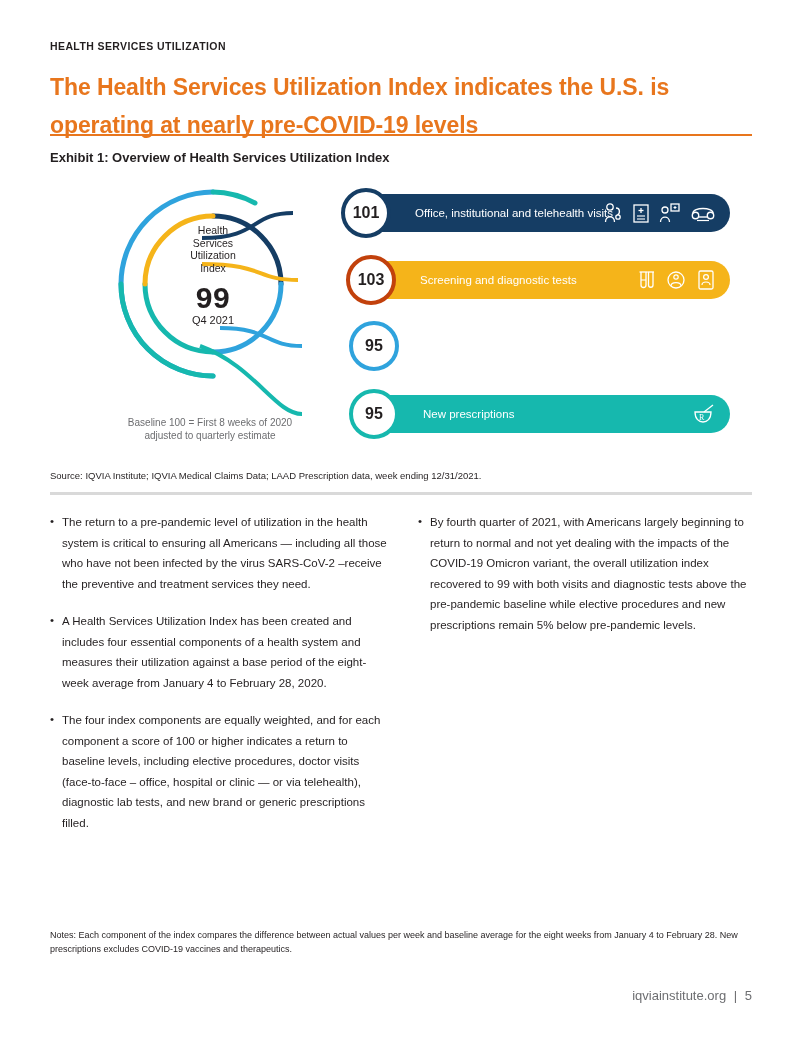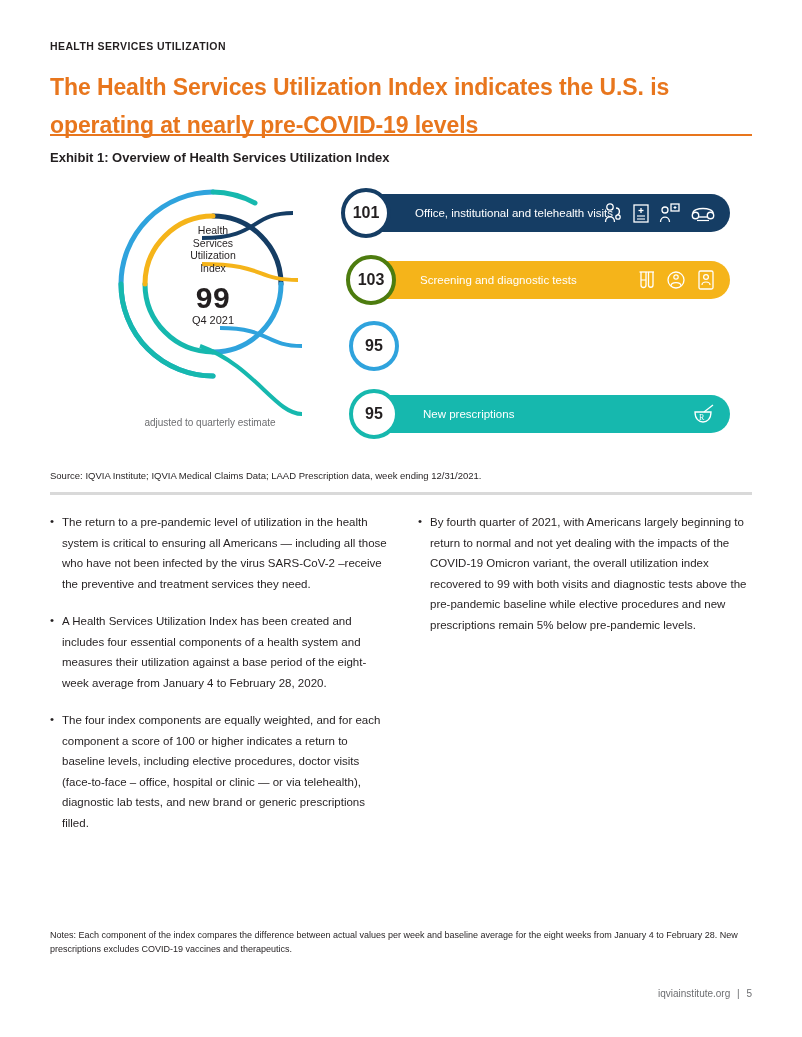--- a/index.html
+++ b/index.html
@@ -202,21 +202,21 @@
     font-size: 9px;
     line-height: 14px;
     color: #231f20;
   }
   .footer {
     position: absolute;
     top: 988px;
     left: 0;
     width: 702px;
     text-align: right;
-    font-size: 10px;
+    font-size: 13px;
     color: #6d6e71;
   }
   .footer .sep { color: #6d6e71; margin: 0 4px; }
 </style>
 </head>
 <body>
 
 <div class="page">
   <div class="content">
 
@@ -247,20 +247,21 @@
       <div class="donut-label">
         <div>Health</div>
         <div>Services</div>
         <div>Utilization</div>
         <div>Index</div>
       </div>
       <div class="donut-value">99</div>
       <div class="donut-period">Q4 2021</div>
 
       <div class="baseline-note">
+        <div>Baseline 100 = First 8 weeks of 2020</div>
         <div>adjusted to quarterly estimate</div>
       </div>
 
       <div class="bar" style="left:295px; top:18px; width:385px; background:#153d64;">
         <span class="bar-label">Office, institutional and telehealth visits</span>
         <span class="bar-icons">
           <svg width="20" height="22" viewBox="0 0 20 22">
             <circle cx="7" cy="5" r="3.2" fill="none" stroke="#fff" stroke-width="1.3"></circle>
             <path d="M2.5 20 C2.5 13 11.5 13 11.5 20" fill="none" stroke="#fff" stroke-width="1.3"></path>
             <path d="M13 6 C17 6 17.5 11 14.5 13" fill="none" stroke="#fff" stroke-width="1.3"></path>
@@ -308,21 +309,21 @@
             <circle cx="11" cy="8" r="2.2" fill="none" stroke="#fff" stroke-width="1.2"></circle>
             <path d="M6 17 C6 12.5 16 12.5 16 17" fill="none" stroke="#fff" stroke-width="1.2"></path>
           </svg>
           <svg width="20" height="22" viewBox="0 0 20 22">
             <rect x="3" y="2" width="14" height="18" rx="1.5" fill="none" stroke="#fff" stroke-width="1.3"></rect>
             <circle cx="10" cy="8" r="2.4" fill="none" stroke="#fff" stroke-width="1.2"></circle>
             <path d="M6 16 C6 12 14 12 14 16" fill="none" stroke="#fff" stroke-width="1.2"></path>
           </svg>
         </span>
       </div>
-      <div class="badge" style="left:296px; top:79px; border:4px solid #4d7c0f;">
+      <div class="badge" style="left:296px; top:79px; border:4px solid #c2410c;">
         <span>103</span>
       </div>
 
       <div class="badge" style="left:299px; top:145px; border:4px solid #2fa3dd;">
         <span>95</span>
       </div>
 
       <div class="bar" style="left:303px; top:219px; width:377px; background:#16b8ae;">
         <span class="bar-label">New prescriptions</span>
         <span class="bar-icons">

